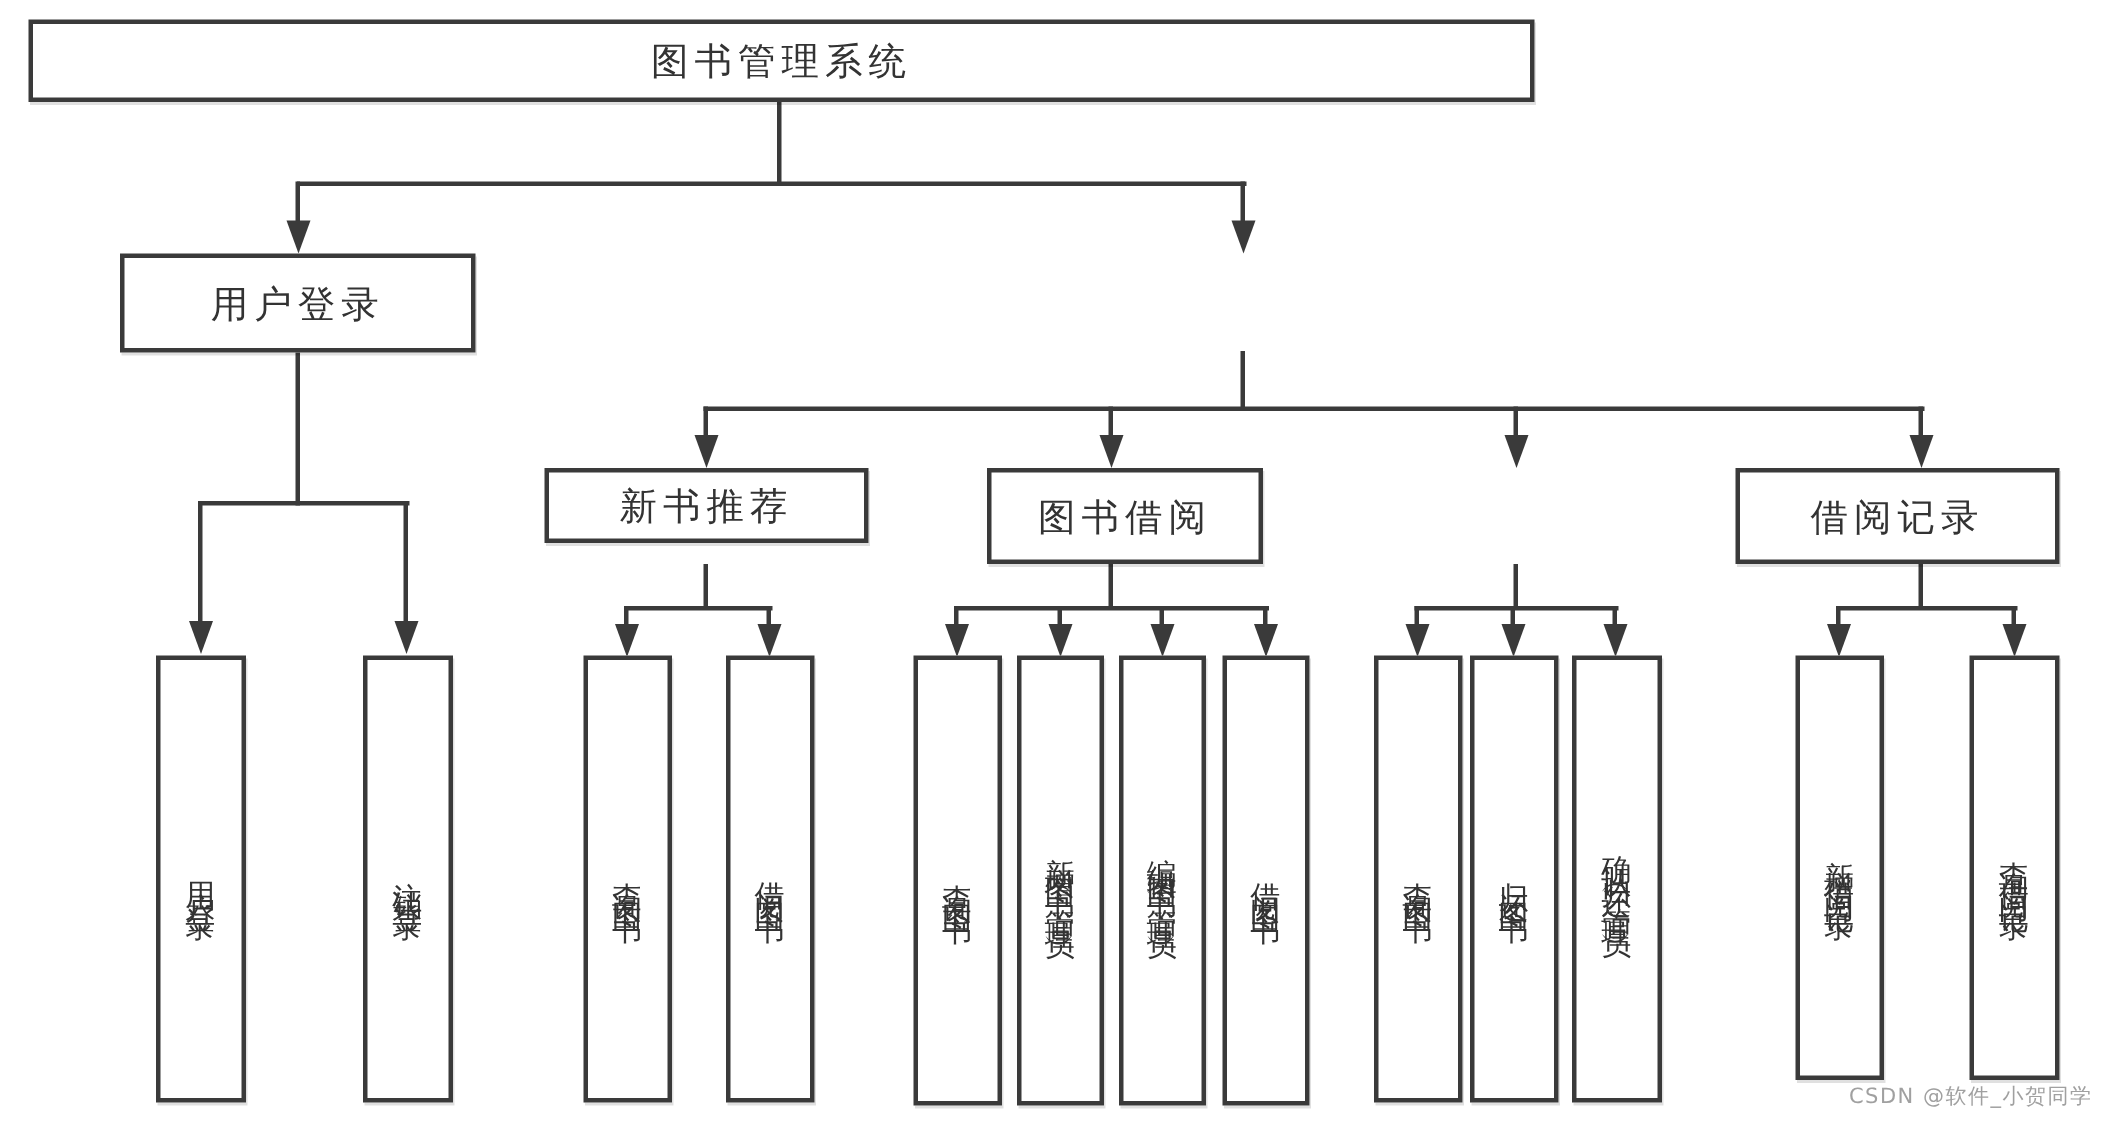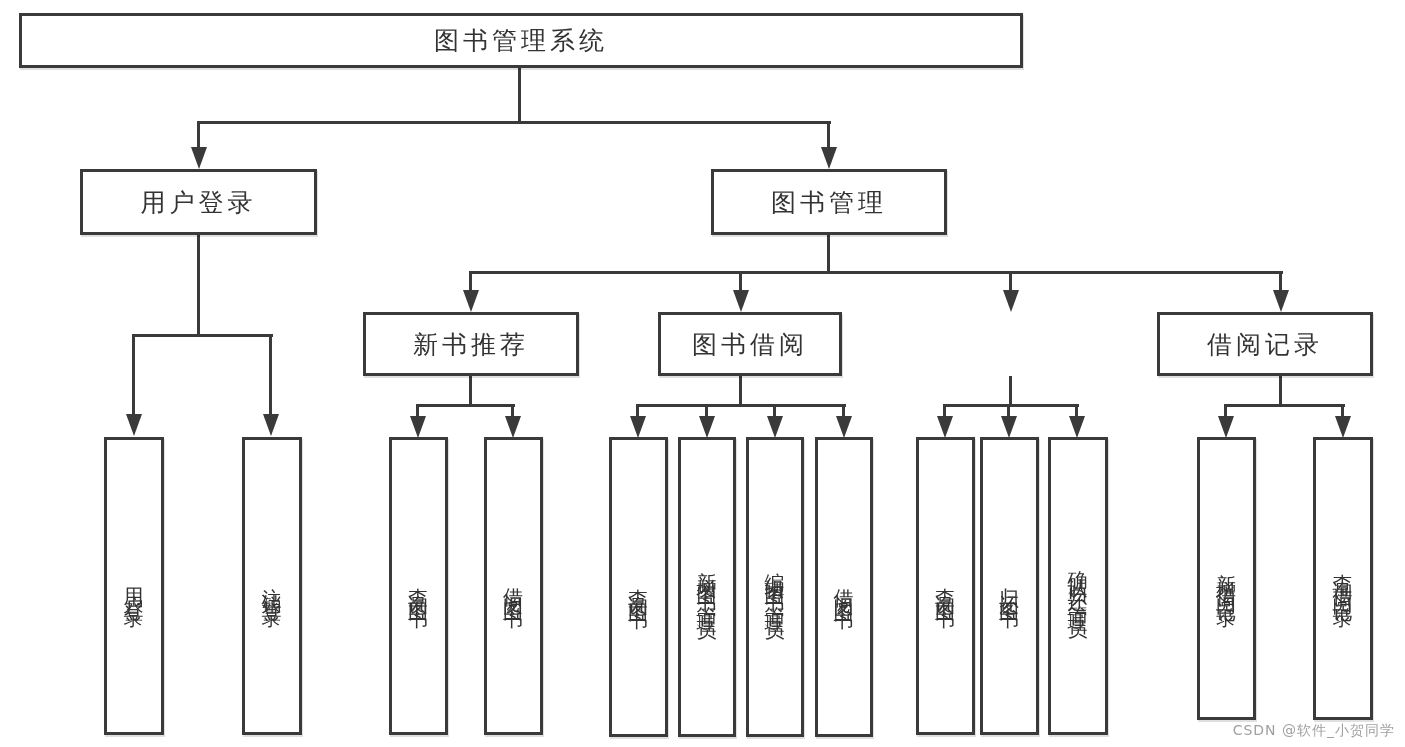--- a/index.html
+++ b/index.html
@@ -182,23 +182,22 @@
       <i class="tri"></i>
     </div>
   <div class="arrow" style="left:1335px; top:404px; height:34px;">
       <i class="stem"></i>
       <i class="tri"></i>
     </div>
 
   <div class="node" style="left:19px; top:13px; width:1004px; height:55px;">图书管理系统</div>
 
   <div class="node" style="left:80px;  top:169px; width:237px; height:66px;">用户登录</div>
-  <div class="node" style="left:711px; top:169px; width:236px; height:66px;">图书管理</div>
-
-  <div class="node" style="left:363px;  top:312px; width:216px; height:64px;">新书推荐</div>
+
+  <div class="node" style="left:363px;  top:312px; width:216px; height:50px;">新书推荐</div>
   <div class="node" style="left:658px;  top:312px; width:184px; height:64px;">图书借阅</div>
   <div class="node" style="left:1157px; top:312px; width:216px; height:64px;">借阅记录</div>
 
   <div class="node leaf" style="left:104px; top:437px; width:60px; height:298px;">用户登录</div>
   <div class="node leaf" style="left:242px; top:437px; width:60px; height:298px;">注销登录</div>
 
   <div class="node leaf" style="left:389px; top:437px; width:59px; height:298px;">查询图书</div>
   <div class="node leaf" style="left:484px; top:437px; width:59px; height:298px;">借阅图书</div>
 
   <div class="node leaf" style="left:609px; top:437px; width:59px; height:300px;">查询图书</div>

